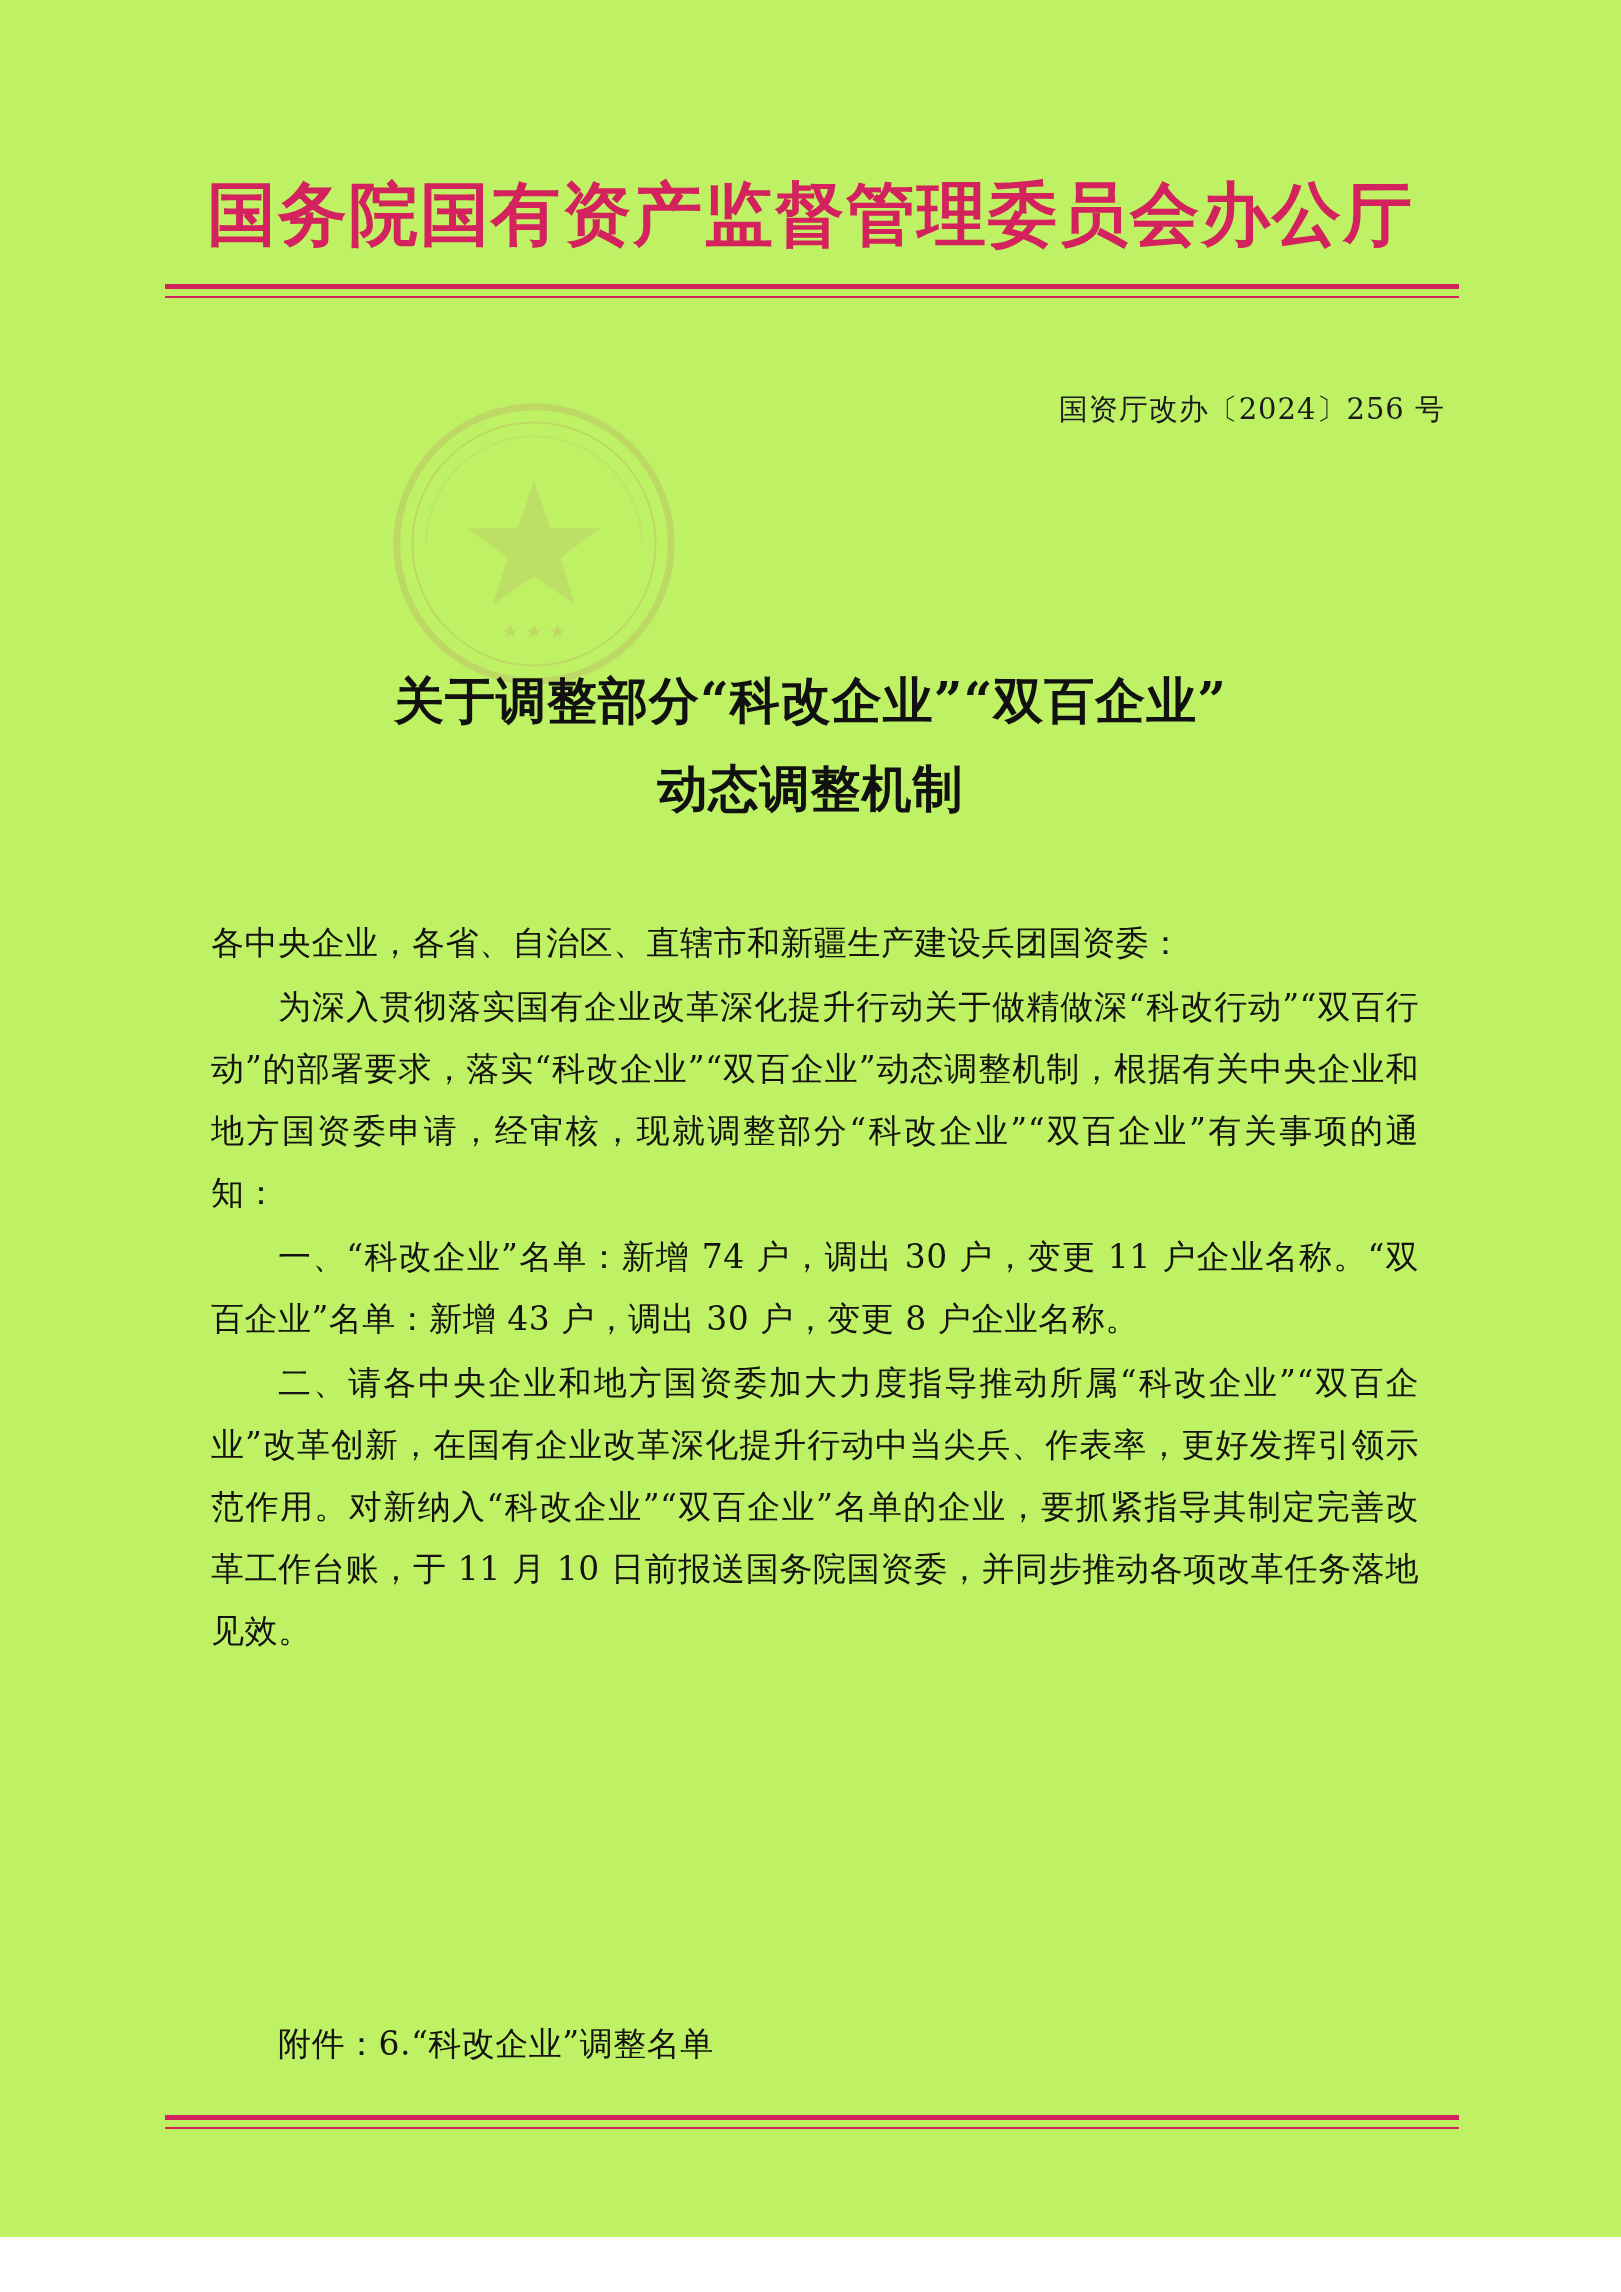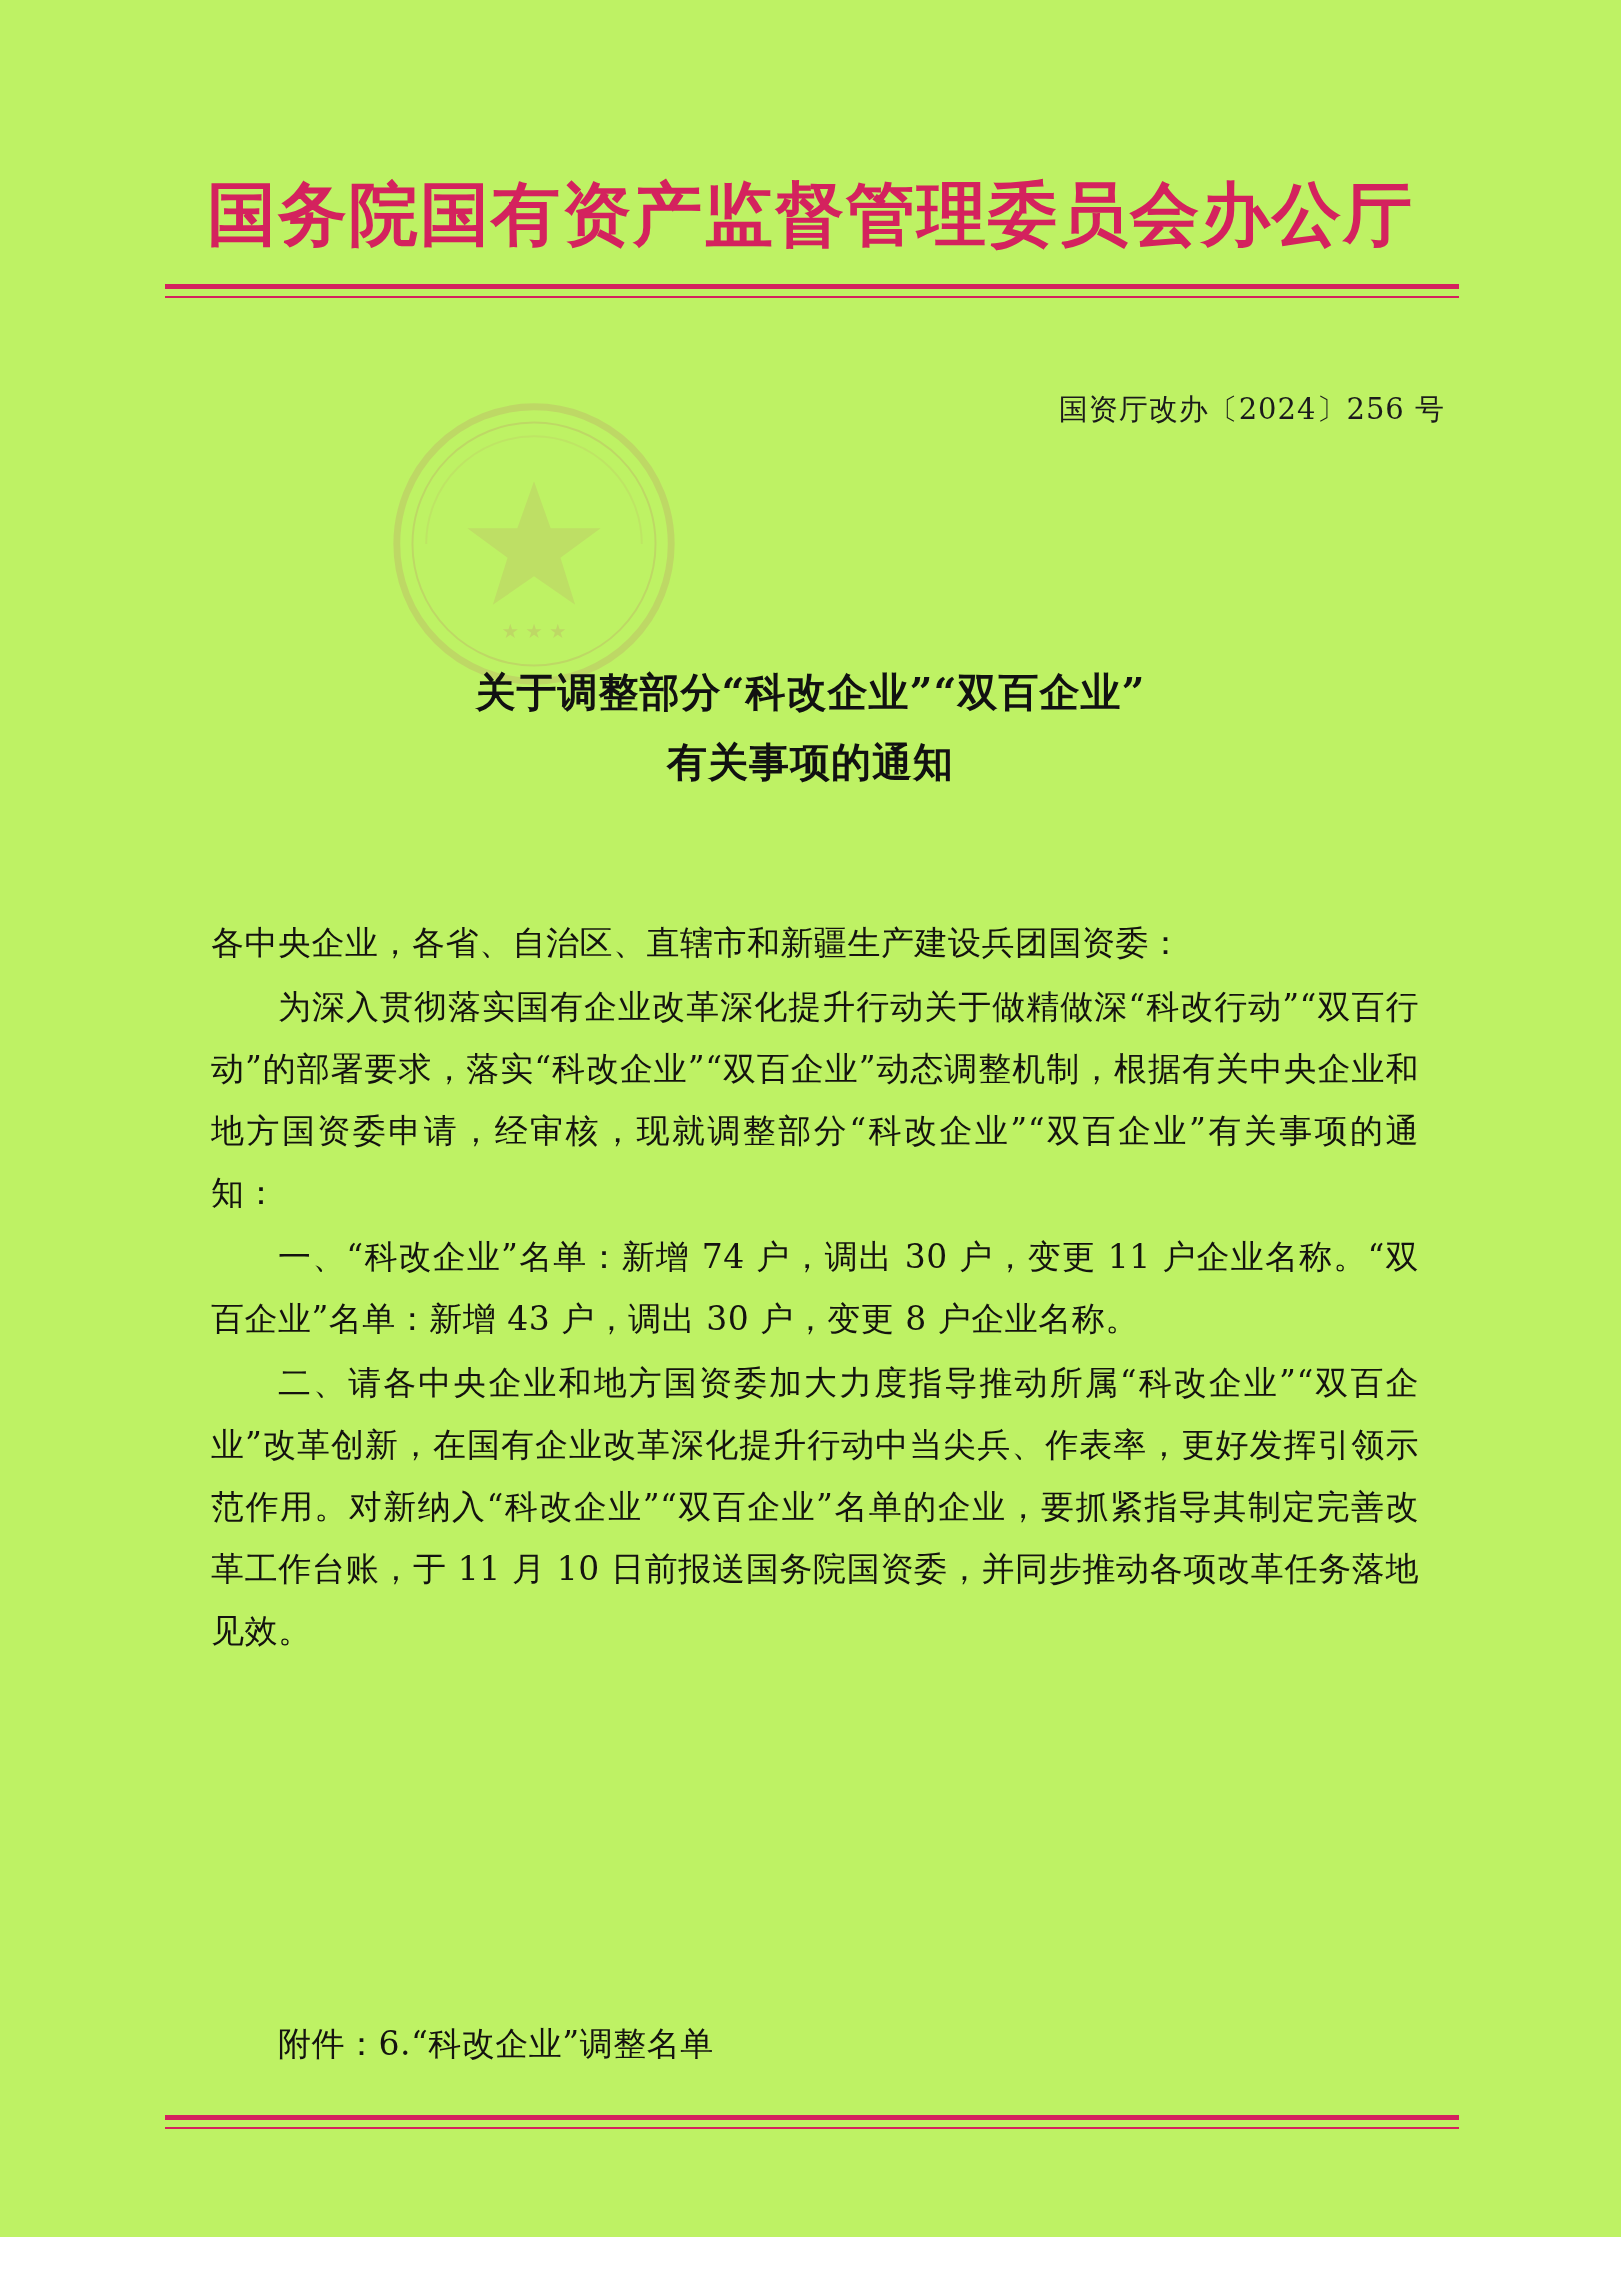--- a/index.html
+++ b/index.html
@@ -74,21 +74,21 @@
     opacity: 0.16;
   }
 
   
   .doc-title {
     position: absolute;
     left: 0;
     top: 657px;
     width: 100%;
     text-align: center;
-    font-size: 40px;
+    font-size: 50px;
     font-weight: bold;
     line-height: 1.75;
     color: #111;
     letter-spacing: 1px;
   }
 
   
   .body-block {
     position: absolute;
     left: 211px;
@@ -150,21 +150,21 @@
       <circle cx="150" cy="150" r="140" fill="none" stroke="#c0546f" stroke-width="7"></circle>
       <circle cx="150" cy="150" r="124" fill="none" stroke="#c0546f" stroke-width="2"></circle>
       <polygon points="150,86 167,134 218,134 177,164 192,212 150,183 108,212 123,164 82,134 133,134" fill="#c0546f" opacity="0.75"></polygon>
       <path d="M40 150 A110 110 0 0 1 260 150" fill="none" stroke="#c0546f" stroke-width="2" opacity="0.5"></path>
       <text x="150" y="246" text-anchor="middle" font-size="20" fill="#c0546f" font-family="'DejaVu Serif', serif">★ ★ ★</text>
     </svg>
   </div>
 
   <div class="doc-title">
     <div>关于调整部分“科改企业”“双百企业”</div>
-    <div>有关事项的通知</div>
+    <div>动态调整机制</div>
   </div>
 
   <div class="body-block">
     <p>各中央企业，各省、自治区、直辖市和新疆生产建设兵团国资委：</p>
     <p class="indent">为深入贯彻落实国有企业改革深化提升行动关于做精做深“科改行动”“双百行动”的部署要求，落实“科改企业”“双百企业”动态调整机制，根据有关中央企业和地方国资委申请，经审核，现就调整部分“科改企业”“双百企业”有关事项的通知：</p>
     <p class="indent">一、“科改企业”名单：新增 74 户，调出 30 户，变更 11 户企业名称。“双百企业”名单：新增 43 户，调出 30 户，变更 8 户企业名称。</p>
     <p class="indent">二、请各中央企业和地方国资委加大力度指导推动所属“科改企业”“双百企业”改革创新，在国有企业改革深化提升行动中当尖兵、作表率，更好发挥引领示范作用。对新纳入“科改企业”“双百企业”名单的企业，要抓紧指导其制定完善改革工作台账，于 11 月 10 日前报送国务院国资委，并同步推动各项改革任务落地见效。</p>
   </div>
 
   <div class="attach">

